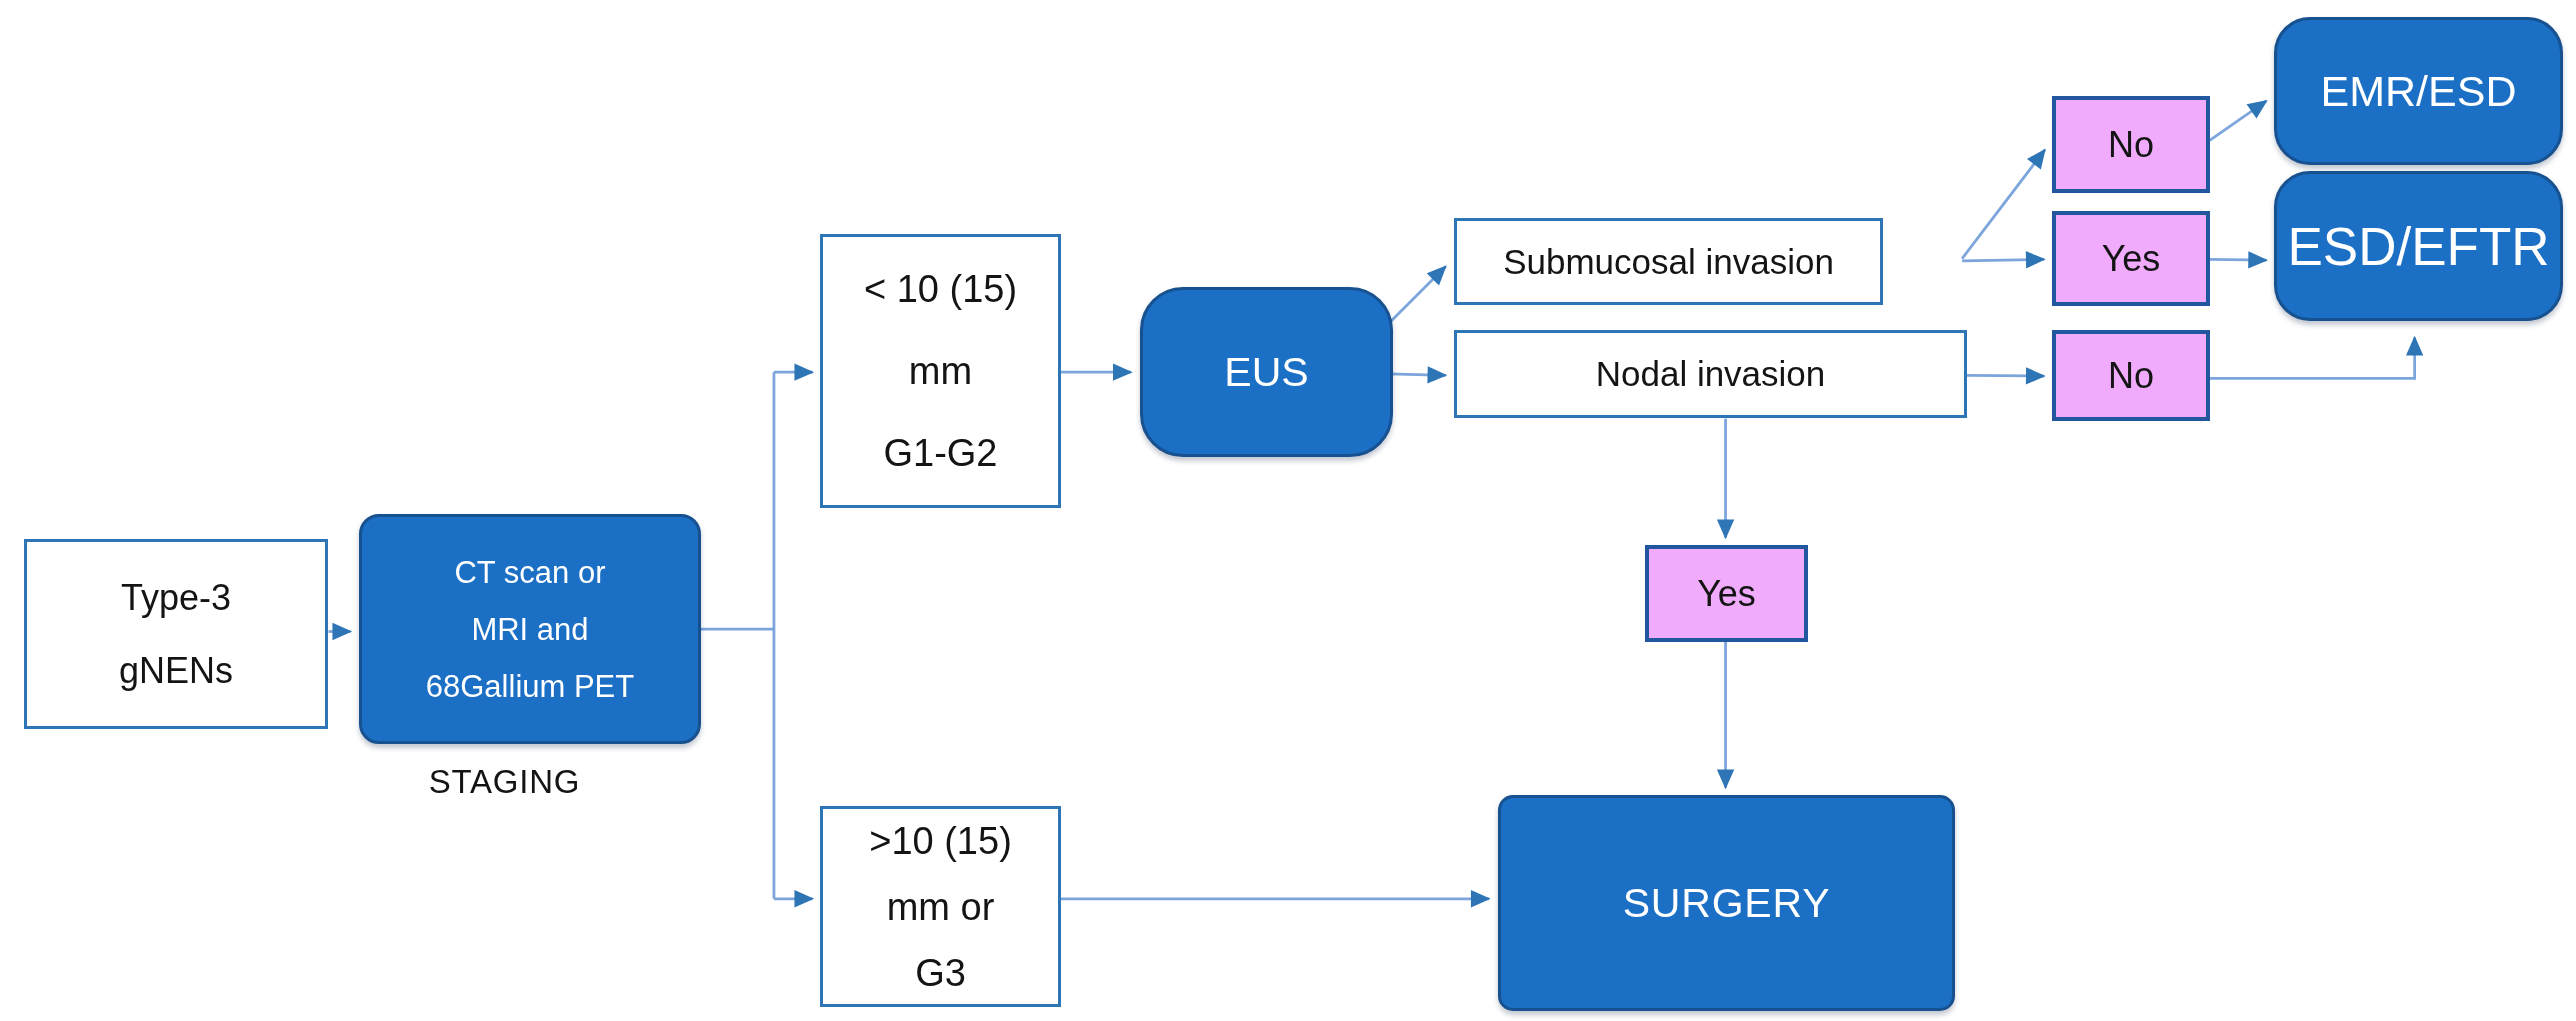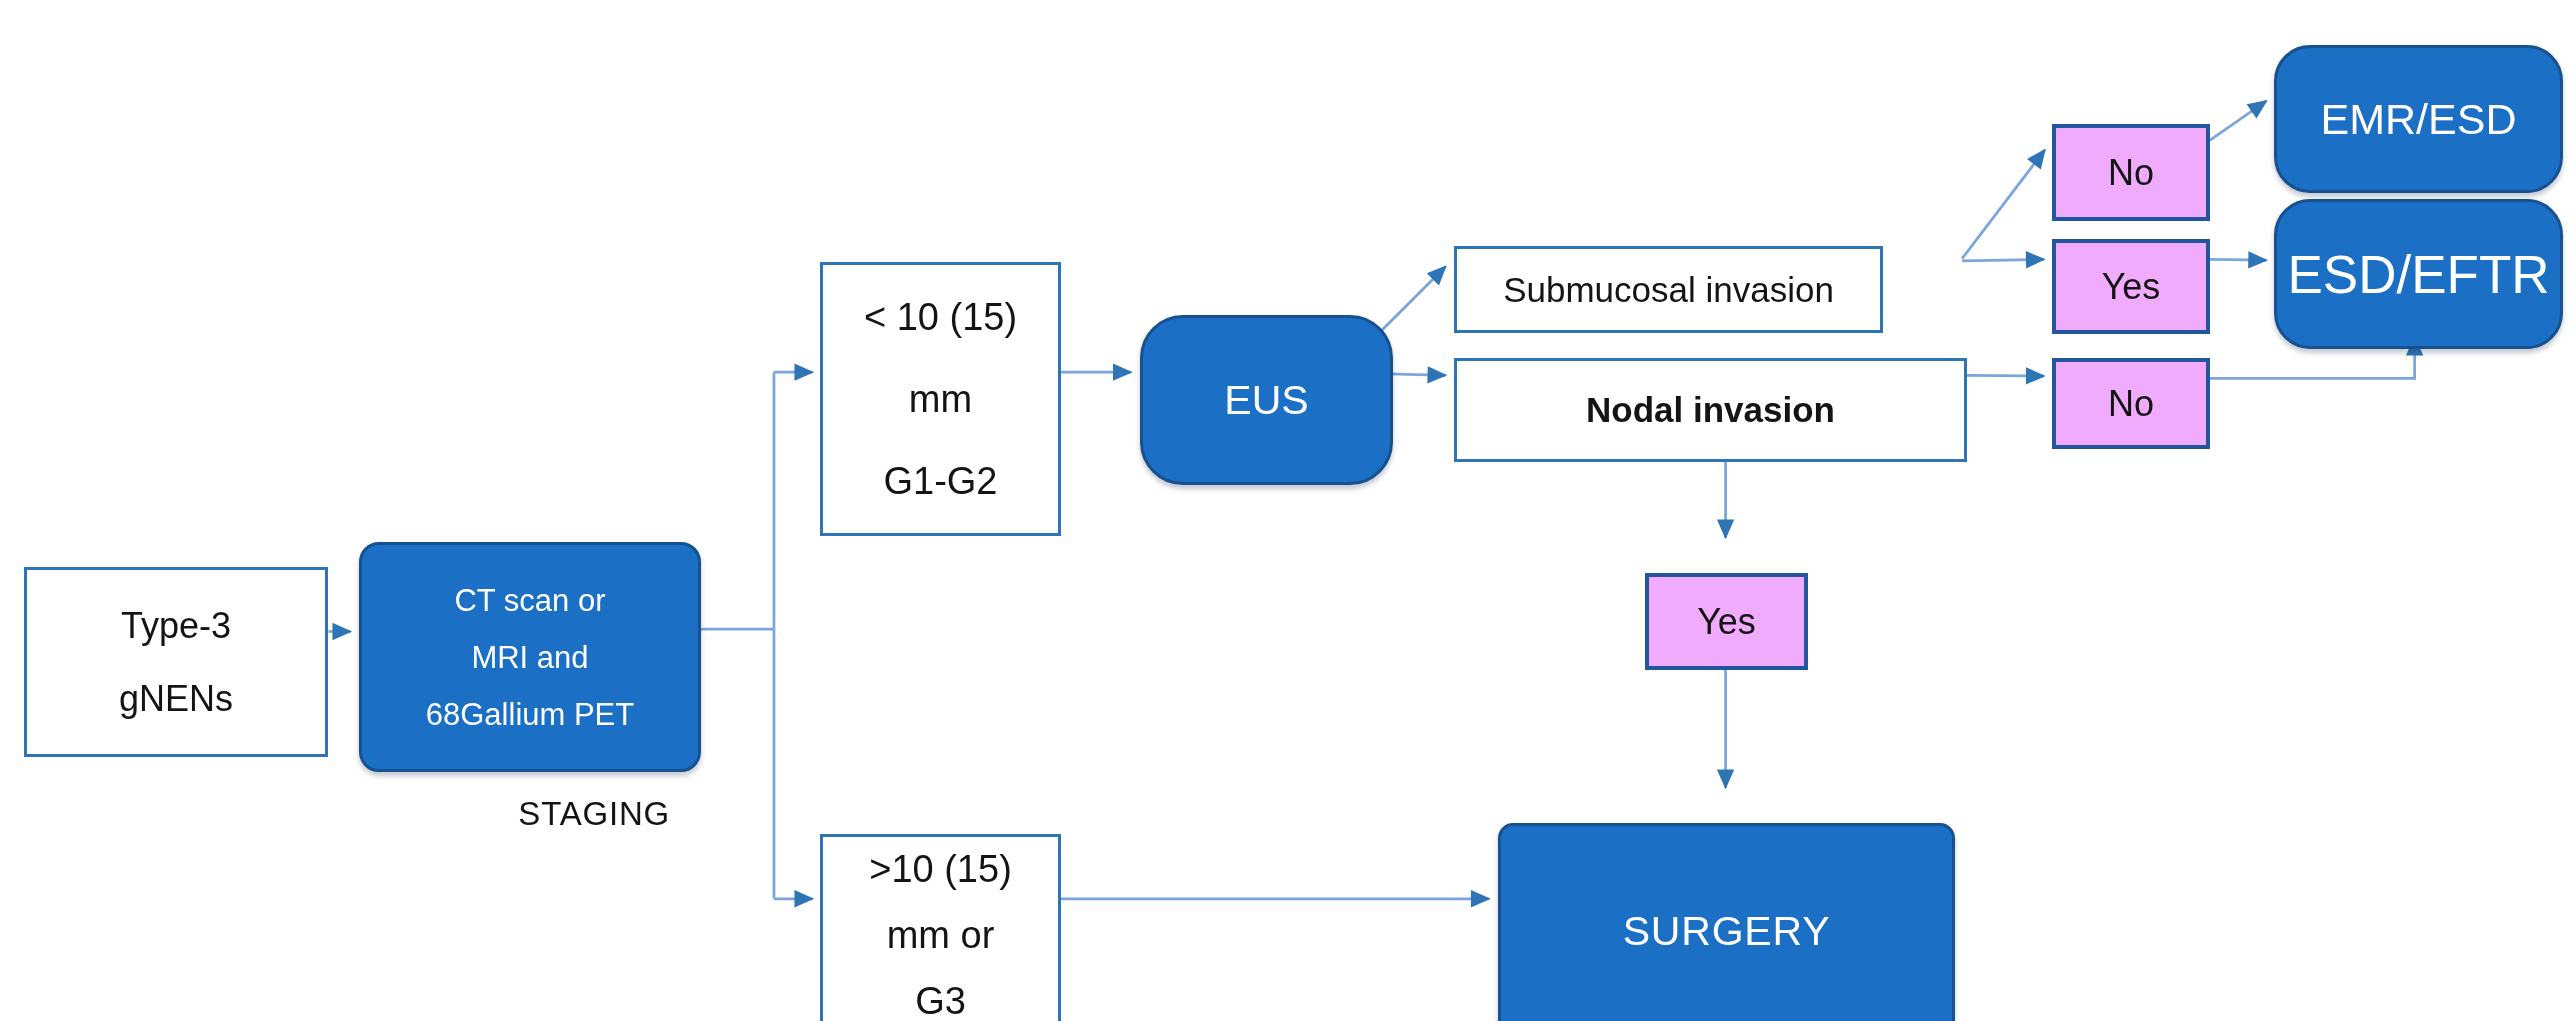--- a/index.html
+++ b/index.html
@@ -23,52 +23,50 @@
     color:var(--text_dark);
   }
   .edges{position:absolute;left:0;top:0;width:2576px;height:1021px;}
   .edge{stroke:var(--line_color);stroke-width:3.5;fill:none;}
   #ah path{fill:var(--arrowhead_color);}
   .node{
     position:absolute;box-sizing:border-box;
     display:flex;flex-direction:column;
     align-items:center;justify-content:center;
     text-align:center;
-    margin-top:28px;
   }
   .white-box{
     background:#fff;
     border:3.2px solid var(--white_box_border);
     color:var(--text_dark);
   }
   .small-box{
     background:#f0abfc;
     border:4px solid var(--small_box_border);
     color:var(--text_dark);
   }
   .blue-box{
     background:var(--blue_fill);
     border:3.2px solid var(--blue_border);
     color:var(--text_light);
     box-shadow:0 3.2px 5.5px rgba(20,40,70,0.25);
   }
   .label-caption{
-    position:absolute;text-align:right;
+    position:absolute;text-align:center;
     color:var(--text_dark);
-    margin-top:32px;
   }
 
   
   #type3       {left:24px;   top:539px;  width:304px; height:190px; font-size:36px; line-height:73px;}
   #ct          {left:359px;  top:514px;  width:342px; height:230px; font-size:31px; line-height:57px; border-radius:20px;}
   #staging     {left:339px;  top:763px;  width:331px; height:39px;  font-size:33px; font-weight:500; letter-spacing:0.8px;}
   #lt10        {left:820px; top:234px;  width:241px; height:274px; font-size:38px; line-height:82px;}
   #eus         {left:1140px; top:287px;  width:253px; height:170px; font-size:41px; border-radius:43px;}
   #submucosal  {left:1454px; top:218px;  width:429px; height:87px; font-size:35px;}
-  #nodal       {left:1454px; top:330px;  width:513px; height:104px; font-size:35px;font-weight:bold;}
+  #nodal       {left:1454px; top:330px;  width:513px; height:88px; font-size:35px;}
   #no1         {left:2052px; top:96px;  width:158px; height:97px; font-size:36px;}
   #yes1        {left:2052px; top:211px;  width:158px; height:95px; font-size:36px;}
   #no2         {left:2052px; top:330px;  width:158px; height:91px; font-size:36px;}
   #emresd      {left:2274px; top:17.4px;   width:289px; height:148px; font-size:43px; border-radius:36px;}
   #esdeftr     {left:2274px; top:171px;  width:289px; height:150px; font-size:53px; border-radius:36px;}
   #yes2        {left:1645px; top:545px;  width:163px; height:97px; font-size:36px;}
   #gt10        {left:820px; top:806px; width:241px; height:201px; font-size:38px; line-height:66px;}
   #surgery     {left:1498px; top:795px; width:457px; height:216px; font-size:41px; letter-spacing:0.8px; border-radius:15px;}
 </style>
 </head>

